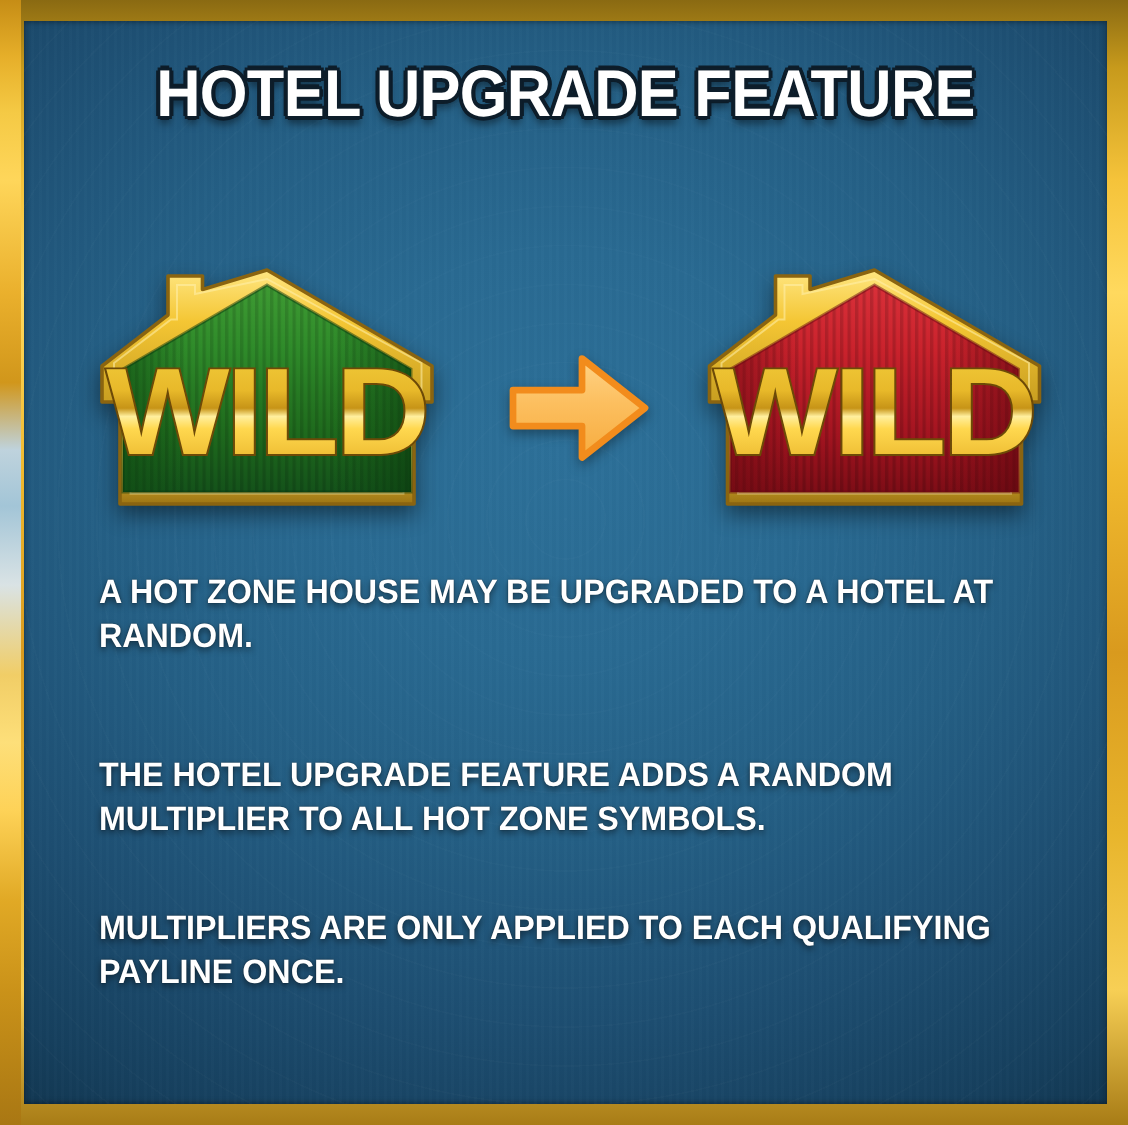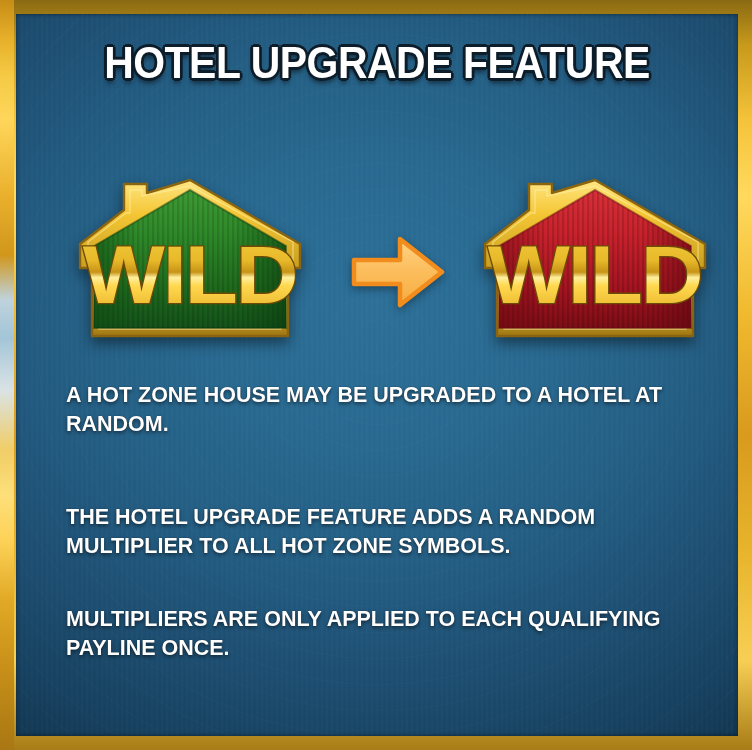--- a/index.html
+++ b/index.html
@@ -74,21 +74,21 @@
       -2px -2px 0 #0d1d2a,  2px -2px 0 #0d1d2a,
       -2px  2px 0 #0d1d2a,  2px  2px 0 #0d1d2a,
       -3px  0   0 #0d1d2a,  3px  0   0 #0d1d2a,
        0   -3px 0 #0d1d2a,  0    3px 0 #0d1d2a,
        0    5px 6px rgba(0,0,0,.55);
     white-space:nowrap;
   }
 
   
   #symbols {
-    position:absolute; left:12px; top:158px; width:100%; height:190px;
+    position:absolute; left:0; top:158px; width:100%; height:190px;
   }
   .house-wrap {
     position:absolute; top:0; width:236px; height:172px;
     filter:drop-shadow(0 6px 7px rgba(0,0,0,.45));
   }
   #house-green { left:44px; }
   #house-red   { left:449px; }
   .house-svg { display:block; width:236px; height:172px; }
 
   

